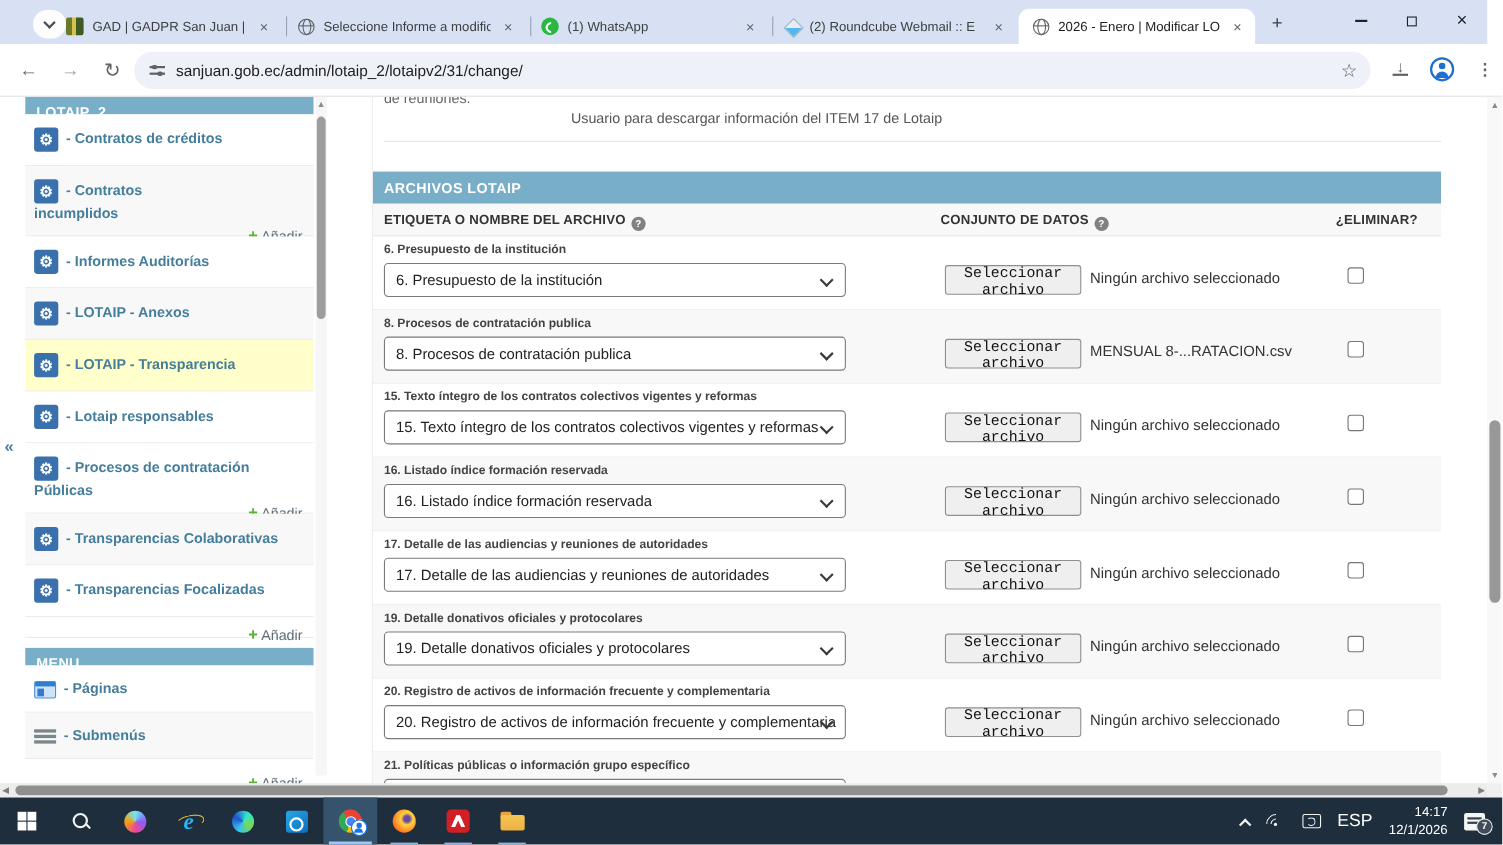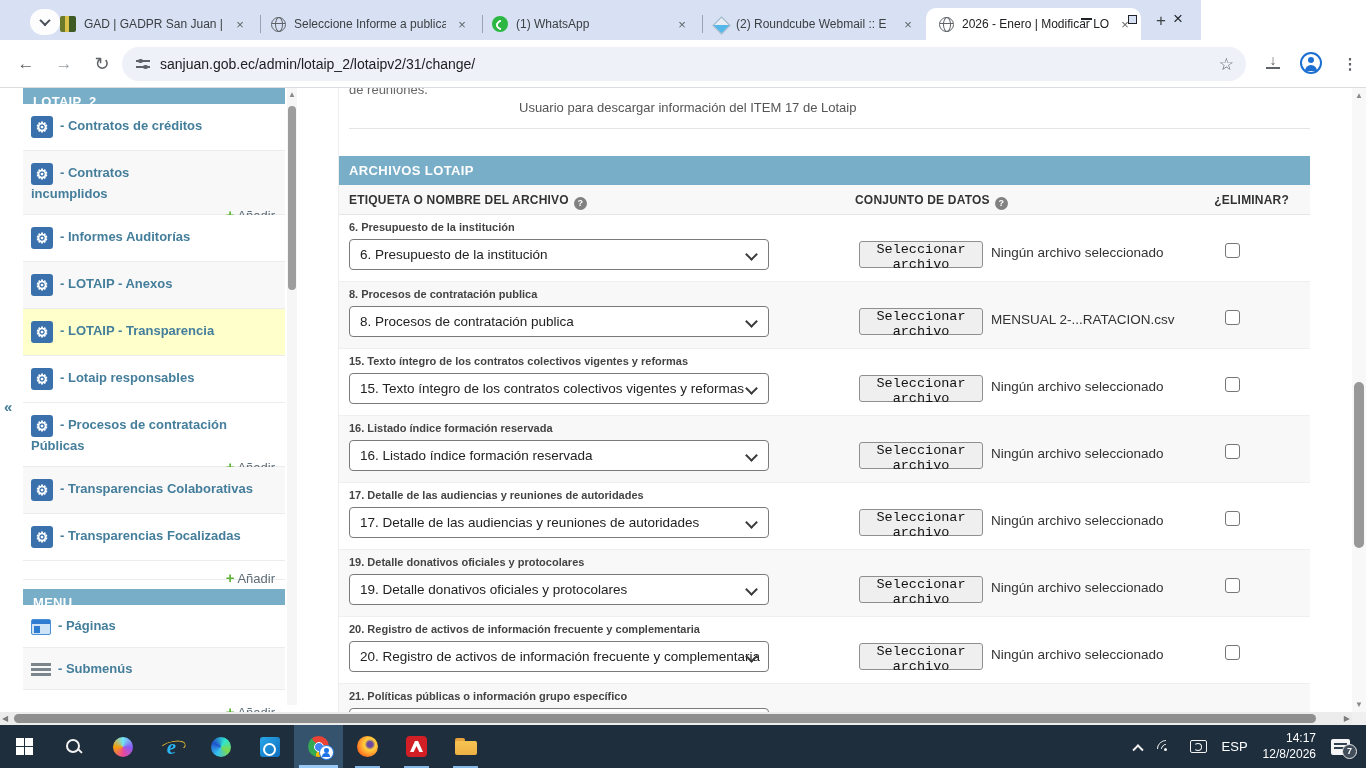--- a/index.html
+++ b/index.html
@@ -1,20 +1,20 @@
 <!DOCTYPE html>
 <html><head>
 <meta charset="utf-8">
 <style>
   * { margin:0; padding:0; box-sizing:border-box; }
   html,body { width:1366px; height:768px; overflow:hidden; font-family:"Liberation Sans", sans-serif; }
   #screen { position:relative; width:1366px; height:768px; background:#fff; overflow:hidden; }
 
   
-  .tabstrip { position:absolute; left:0; top:0; width:1201px; height:40px; background:#d7e1f3; }
+  .tabstrip { position:absolute; left:0; top:0; width:1352px; height:40px; background:#d7e1f3; }
   .tab-search-btn { position:absolute; left:30px; top:9px; width:30px; height:26px; border-radius:13px; background:#fdfdfe; display:flex; align-items:center; justify-content:center; }
   .chev-down { width:8px; height:8px; border-right:2px solid #49505a; border-bottom:2px solid #49505a; transform:rotate(45deg) translate(-1px,-1px); }
   .tab { position:absolute; top:8px; height:32px; display:flex; align-items:center; padding:0 8px 0 12px; gap:8px; color:#3c4043; font-size:12px; }
   .tab.active { background:#fff; border-radius:10px 10px 0 0; color:#202124; }
   .tab .tab-title { flex:1; white-space:nowrap; overflow:hidden; }
   .tab-sep { position:absolute; top:15px; width:1px; height:18px; background:#98a3b8; }
   .tab-close { width:16px; height:16px; border-radius:50%; display:flex; align-items:center; justify-content:center; color:#5f6368; font-size:13px; flex:none; }
   .tab-close::before { content:"\00D7"; }
   .new-tab-btn { position:absolute; left:1152px; top:12px; width:18px; height:18px; color:#3c4043; font-size:17px; text-align:center; line-height:17px; }
   .new-tab-btn::before { content:"+"; }
@@ -153,21 +153,21 @@
   .folder-glyph::after { content:""; position:absolute; left:0; top:2.5px; width:22px; height:14px; background:linear-gradient(#f6c453,#edb143); border-radius:2px; }
   .tray { margin-left:auto; display:flex; align-items:center; gap:15px; padding-right:10px; color:#fff; }
   .tray-chevron { width:8px; height:8px; border-left:2px solid #f2f2f2; border-top:2px solid #f2f2f2; transform:rotate(45deg) translate(2px,2px); }
   .wifi-glyph { position:relative; width:18px; height:14px; overflow:hidden; }
   .wifi-glyph i { position:absolute; border:1.6px solid #f2f2f2; border-radius:50%; border-bottom-color:transparent; border-left-color:transparent; border-right-color:transparent; }
   .wifi-glyph i:nth-child(1){ left:0; top:0; width:18px; height:18px; transform:rotate(-45deg); }
   .wifi-glyph i:nth-child(2){ left:4px; top:4px; width:10px; height:10px; transform:rotate(-45deg); }
   .wifi-glyph i:nth-child(3){ left:7.4px; top:8px; width:3px; height:3px; background:#f2f2f2; border:none; border-radius:50%; }
   .display-glyph { position:relative; width:17px; height:13px; border:1.6px solid #f2f2f2; border-radius:2px; }
   .display-glyph::before { content:""; position:absolute; left:3.4px; top:2px; width:6px; height:6px; border:1.4px solid #f2f2f2; border-radius:50%; border-left-color:transparent; }
-  .tray-lang { font-size:13px; }
+  .tray-lang { font-size:16px; }
   .tray-clock { font-size:12px; text-align:right; line-height:1.3; }
   .notif-glyph { position:relative; width:19px; height:16px; background:#f5f5f5; border-radius:2px; margin-right:6px; }
   .notif-glyph::before { content:""; position:absolute; left:3px; top:4px; width:13px; height:2px; background:#30404f; box-shadow:0 4px 0 #30404f; }
   .notif-badge { position:absolute; right:-7px; bottom:-4px; width:15px; height:15px; border-radius:50%; background:#414d5a; border:1.5px solid #e8e8e8; color:#fff; font-size:9px; font-weight:bold; text-align:center; line-height:13px; }
 </style>
 </head>
 <body>
 
 <div id="screen">
 
@@ -177,21 +177,21 @@
       </div>
     <div id="tabs-host">
         <div class="tab" style="left: 48px; width: 208px;">
     <span class="fav fav-gad"></span>
     <span class="tab-title">GAD | GADPR San Juan |</span>
     <span class="tab-close"></span>
   </div>
         <span class="tab-sep" style="left: 260px;"></span>
         <div class="tab" style="left: 258px; width: 220px;">
     <span class="fav fav-globe"></span>
-    <span class="tab-title">Seleccione Informe a publica</span>
+    <span class="tab-title">Seleccione Informe a modific</span>
     <span class="tab-close"></span>
   </div>
         <span class="tab-sep" style="left: 482px;"></span>
         <div class="tab" style="left: 480px; width: 218px;">
     <span class="fav fav-whatsapp"></span>
     <span class="tab-title">(1) WhatsApp</span>
     <span class="tab-close"></span>
   </div>
         <span class="tab-sep" style="left: 702px;"></span>
         <div class="tab" style="left: 700px; width: 224px;">
@@ -308,21 +308,21 @@
     <div class="row-label">6. Presupuesto de la institución</div>
     <div class="select"><span class="sel-text">6. Presupuesto de la institución</span></div>
     <button class="file-btn">Seleccionar archivo</button>
     <span class="file-status">Ningún archivo seleccionado</span>
     <span class="checkbox"></span>
   </div>
           <div class="file-row shaded">
     <div class="row-label">8. Procesos de contratación publica</div>
     <div class="select"><span class="sel-text">8. Procesos de contratación publica</span></div>
     <button class="file-btn">Seleccionar archivo</button>
-    <span class="file-status">MENSUAL 2-...RATACION.csv</span>
+    <span class="file-status">MENSUAL 8-...RATACION.csv</span>
     <span class="checkbox"></span>
   </div>
           <div class="file-row">
     <div class="row-label">15. Texto íntegro de los contratos colectivos vigentes y reformas</div>
     <div class="select"><span class="sel-text">15. Texto íntegro de los contratos colectivos vigentes y reformas</span></div>
     <button class="file-btn">Seleccionar archivo</button>
     <span class="file-status">Ningún archivo seleccionado</span>
     <span class="checkbox"></span>
   </div>
           <div class="file-row shaded">
@@ -418,19 +418,19 @@
       </div>
     <div class="tray">
       <span class="tray-chevron"></span>
       <span class="wifi-glyph">
           <i></i>
           <i></i>
           <i></i>
         </span>
       <span class="display-glyph"></span>
       <span class="tray-lang">ESP</span>
-      <span class="tray-clock"><span>14:17</span><br><span>12/8/2026</span></span>
+      <span class="tray-clock"><span>14:17</span><br><span>12/1/2026</span></span>
       <span class="notif-glyph">
           <span class="notif-badge">7</span>
         </span>
     </div>
   </div>
 </div>
 
 </body></html>

